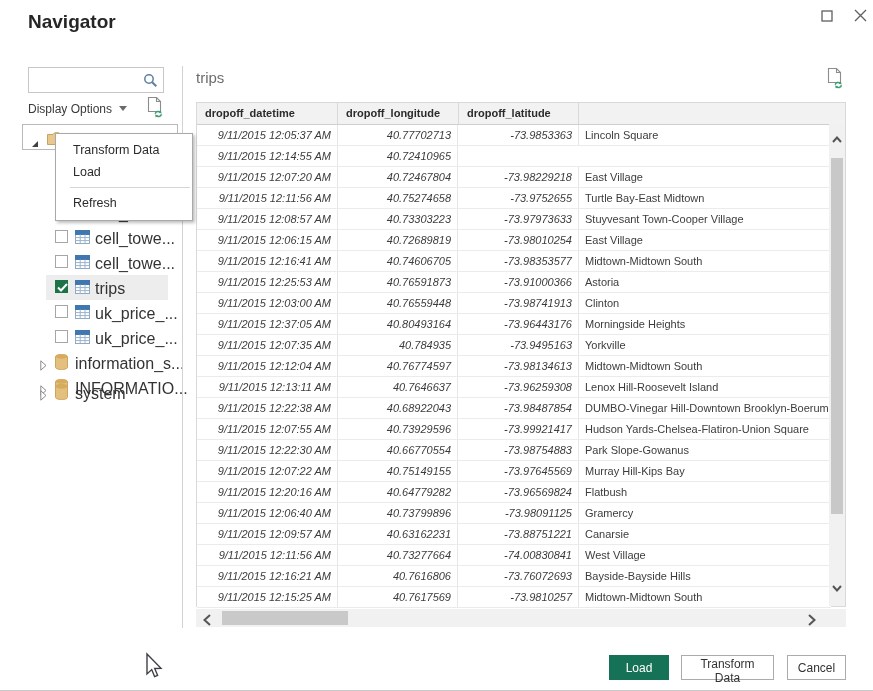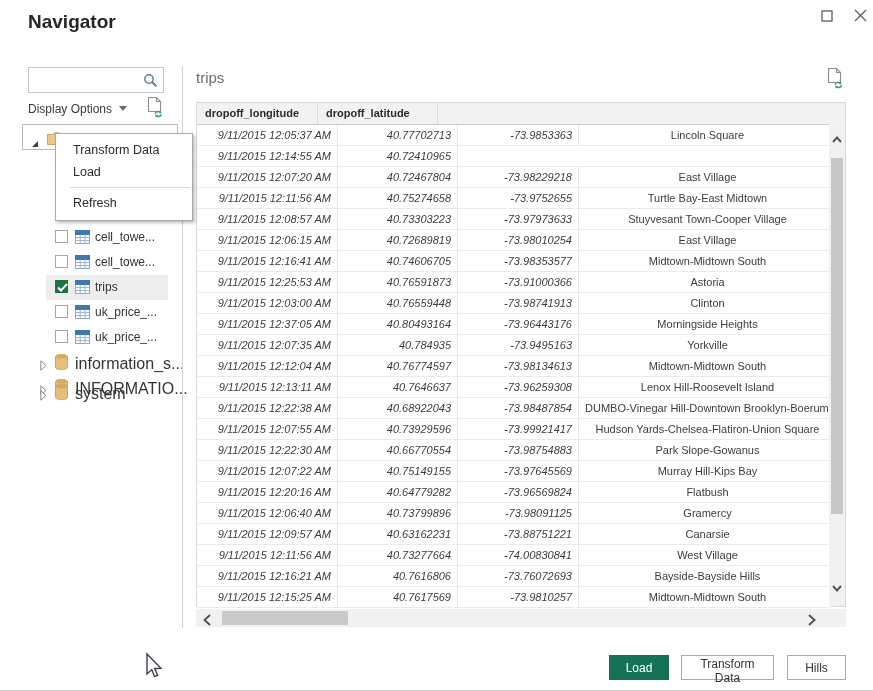--- a/index.html
+++ b/index.html
@@ -22,38 +22,38 @@
   .doc-refresh.preview-pos{left:827px;top:67px;}
   .tree-root{position:absolute;left:22px;top:124px;width:156px;height:26px;border:1px solid #b9b9b9;box-sizing:border-box;background:#fff;}
   .tree-root .exp{position:absolute;left:8px;top:9px;}
   .tree-root .folder{position:absolute;left:24px;top:6px;}
   .tree-row{position:absolute;left:22px;width:158px;height:25px;cursor:pointer;}
   .tree-row .hl{position:absolute;left:24px;width:122px;top:0;bottom:0;background:#ededed;}
   .cb{position:absolute;left:33px;top:5px;width:13px;height:13px;border:1px solid #a6a6a6;background:#fff;box-sizing:border-box;}
   .cb.checked{border-color:#1d7346;background:#1d7346;}
   .cb.checked svg{position:absolute;left:1px;top:2px;}
   .tbl-ic{position:absolute;left:53px;top:5px;}
-  .tree-label{position:absolute;left:73px;top:5px;font-size:12px;color:#333;white-space:nowrap;}
+  .tree-label{position:absolute;left:73px;top:5px;font-size:16px;color:#333;white-space:nowrap;}
   .db-tri{position:absolute;left:18px;top:7px;}
   .db-ic{position:absolute;left:33px;top:4px;}
   .db-label{position:absolute;left:53px;top:5px;font-size:16px;color:#333;white-space:nowrap;}
   .vdivider{position:absolute;left:182px;top:66px;width:1px;height:562px;background:#d2d2d2;}
   
   .ctx-menu{position:absolute;left:55px;top:133px;width:138px;background:#fff;border:1px solid #a9a9a9;box-shadow:2px 2px 3px rgba(0,0,0,0.25);z-index:30;box-sizing:border-box;padding:5px 0 6px 0;}
   .ctx-item{padding:3px 8px 3px 17px;font-size:12.5px;color:#2b2b2b;cursor:pointer;line-height:16px;}
   .ctx-sep{height:1px;background:#d6d6d6;margin:4px 2px 4px 14px;}
   
   .preview-title{position:absolute;left:196px;top:69px;font-size:15px;color:#6d6d6d;}
   .grid{position:absolute;left:196px;top:102px;width:650px;height:505px;border:1px solid #d9d9d9;box-sizing:border-box;font-size:11px;}
   .thead{display:flex;height:22px;background:#f2f2f2;border-bottom:1px solid #cfcfcf;box-sizing:border-box;}
   .th{font-weight:bold;color:#2b2b2b;padding:4px 0 0 8px;border-right:1px solid #d9d9d9;box-sizing:border-box;white-space:nowrap;overflow:hidden;}
   .tr{display:flex;height:21px;background:#fff;border-bottom:1px solid #ebebeb;box-sizing:border-box;}
   .td{padding-top:4px;border-right:1px solid #e6e6e6;box-sizing:border-box;white-space:nowrap;overflow:hidden;color:#3c3c3c;}
   .td.num{text-align:right;font-style:italic;padding-right:6px;}
-  .td.txt{text-align:center;padding-left:6px;}
+  .td.txt{text-align:left;padding-left:6px;}
   .c0{width:141px;} .c1{width:120px;} .c2{width:121px;} .c3{width:251px;border-right:none;}
   
   .vscroll{position:absolute;right:0;top:21px;width:16px;height:482px;background:#f1f1f1;}
   .vthumb{position:absolute;left:2px;top:34px;width:12px;height:356px;background:#c8c8c8;cursor:pointer;}
   .varrow{position:absolute;left:3px;cursor:pointer;}
   .varrow.up{top:9px;} .varrow.down{top:458px;}
   .hscroll{position:absolute;left:196px;top:609px;width:650px;height:18px;background:#f1f1f1;}
   .hthumb{position:absolute;left:26px;top:2px;width:126px;height:14px;background:#c9c9c9;cursor:pointer;}
   .harrow{position:absolute;top:3px;cursor:pointer;}
   .harrow.left{left:7px;} .harrow.right{right:30px;}
@@ -250,20 +250,21 @@
       <path d="M9.5,1.5 L9.5,5.5 L13.5,5.5" fill="none" stroke="#8c8c8c" stroke-width="1.1"></path>
       <path d="M8.2,17.8 a3.1,3.1 0 0 1 5.2,-1.4" fill="none" stroke="#3e9d72" stroke-width="1.5"></path>
       <polygon points="13.9,14.4 14.6,17.4 11.7,16.8" fill="#3e9d72"></polygon>
       <path d="M14.5,18.2 a3.1,3.1 0 0 1 -5.2,1.4" fill="none" stroke="#3e9d72" stroke-width="1.5"></path>
       <polygon points="8.8,21.6 8.1,18.6 11,19.2" fill="#3e9d72"></polygon>
     </svg>
   </span>
 
   <div class="grid">
     <div class="thead">
+      <div class="th c0">dropoff_datetime</div>
       <div class="th c2">dropoff_longitude</div>
       <div class="th c1">dropoff_latitude</div>
     </div>
     <div id="grid-body" style="width:634px;overflow:hidden;">
         <div class="tr">
           <div class="td c0 num">9/11/2015 12:05:37 AM</div>
           <div class="td c1 num">40.77702713</div>
           <div class="td c2 num">-73.9853363</div>
           <div class="td c3 txt">Lincoln Square</div>
         </div>
@@ -414,21 +415,21 @@
           <polyline points="7,1 1.5,6 7,11" fill="none" stroke="#555" stroke-width="2"></polyline>
         </svg></span>
     <div class="hthumb"></div>
     <span class="harrow right"><svg width="8" height="12">
           <polyline points="1,1 6.5,6 1,11" fill="none" stroke="#555" stroke-width="2"></polyline>
         </svg></span>
   </div>
 
   <button class="btn primary">Load</button>
   <button class="btn secondary transform">Transform Data</button>
-  <button class="btn secondary cancel">Hills</button>
+  <button class="btn secondary cancel">Cancel</button>
 
   <span class="cursor">
     <svg width="20" height="30" viewBox="0 0 20 30">
       <path d="M4,2 L4,22 L8.7,17.6 L11.6,24.6 L14.6,23.3 L11.7,16.5 L18,16.3 Z" fill="#fff" stroke="#3c4048" stroke-width="1.4"></path>
     </svg>
   </span>
 
 </div>
 
 </body></html>

